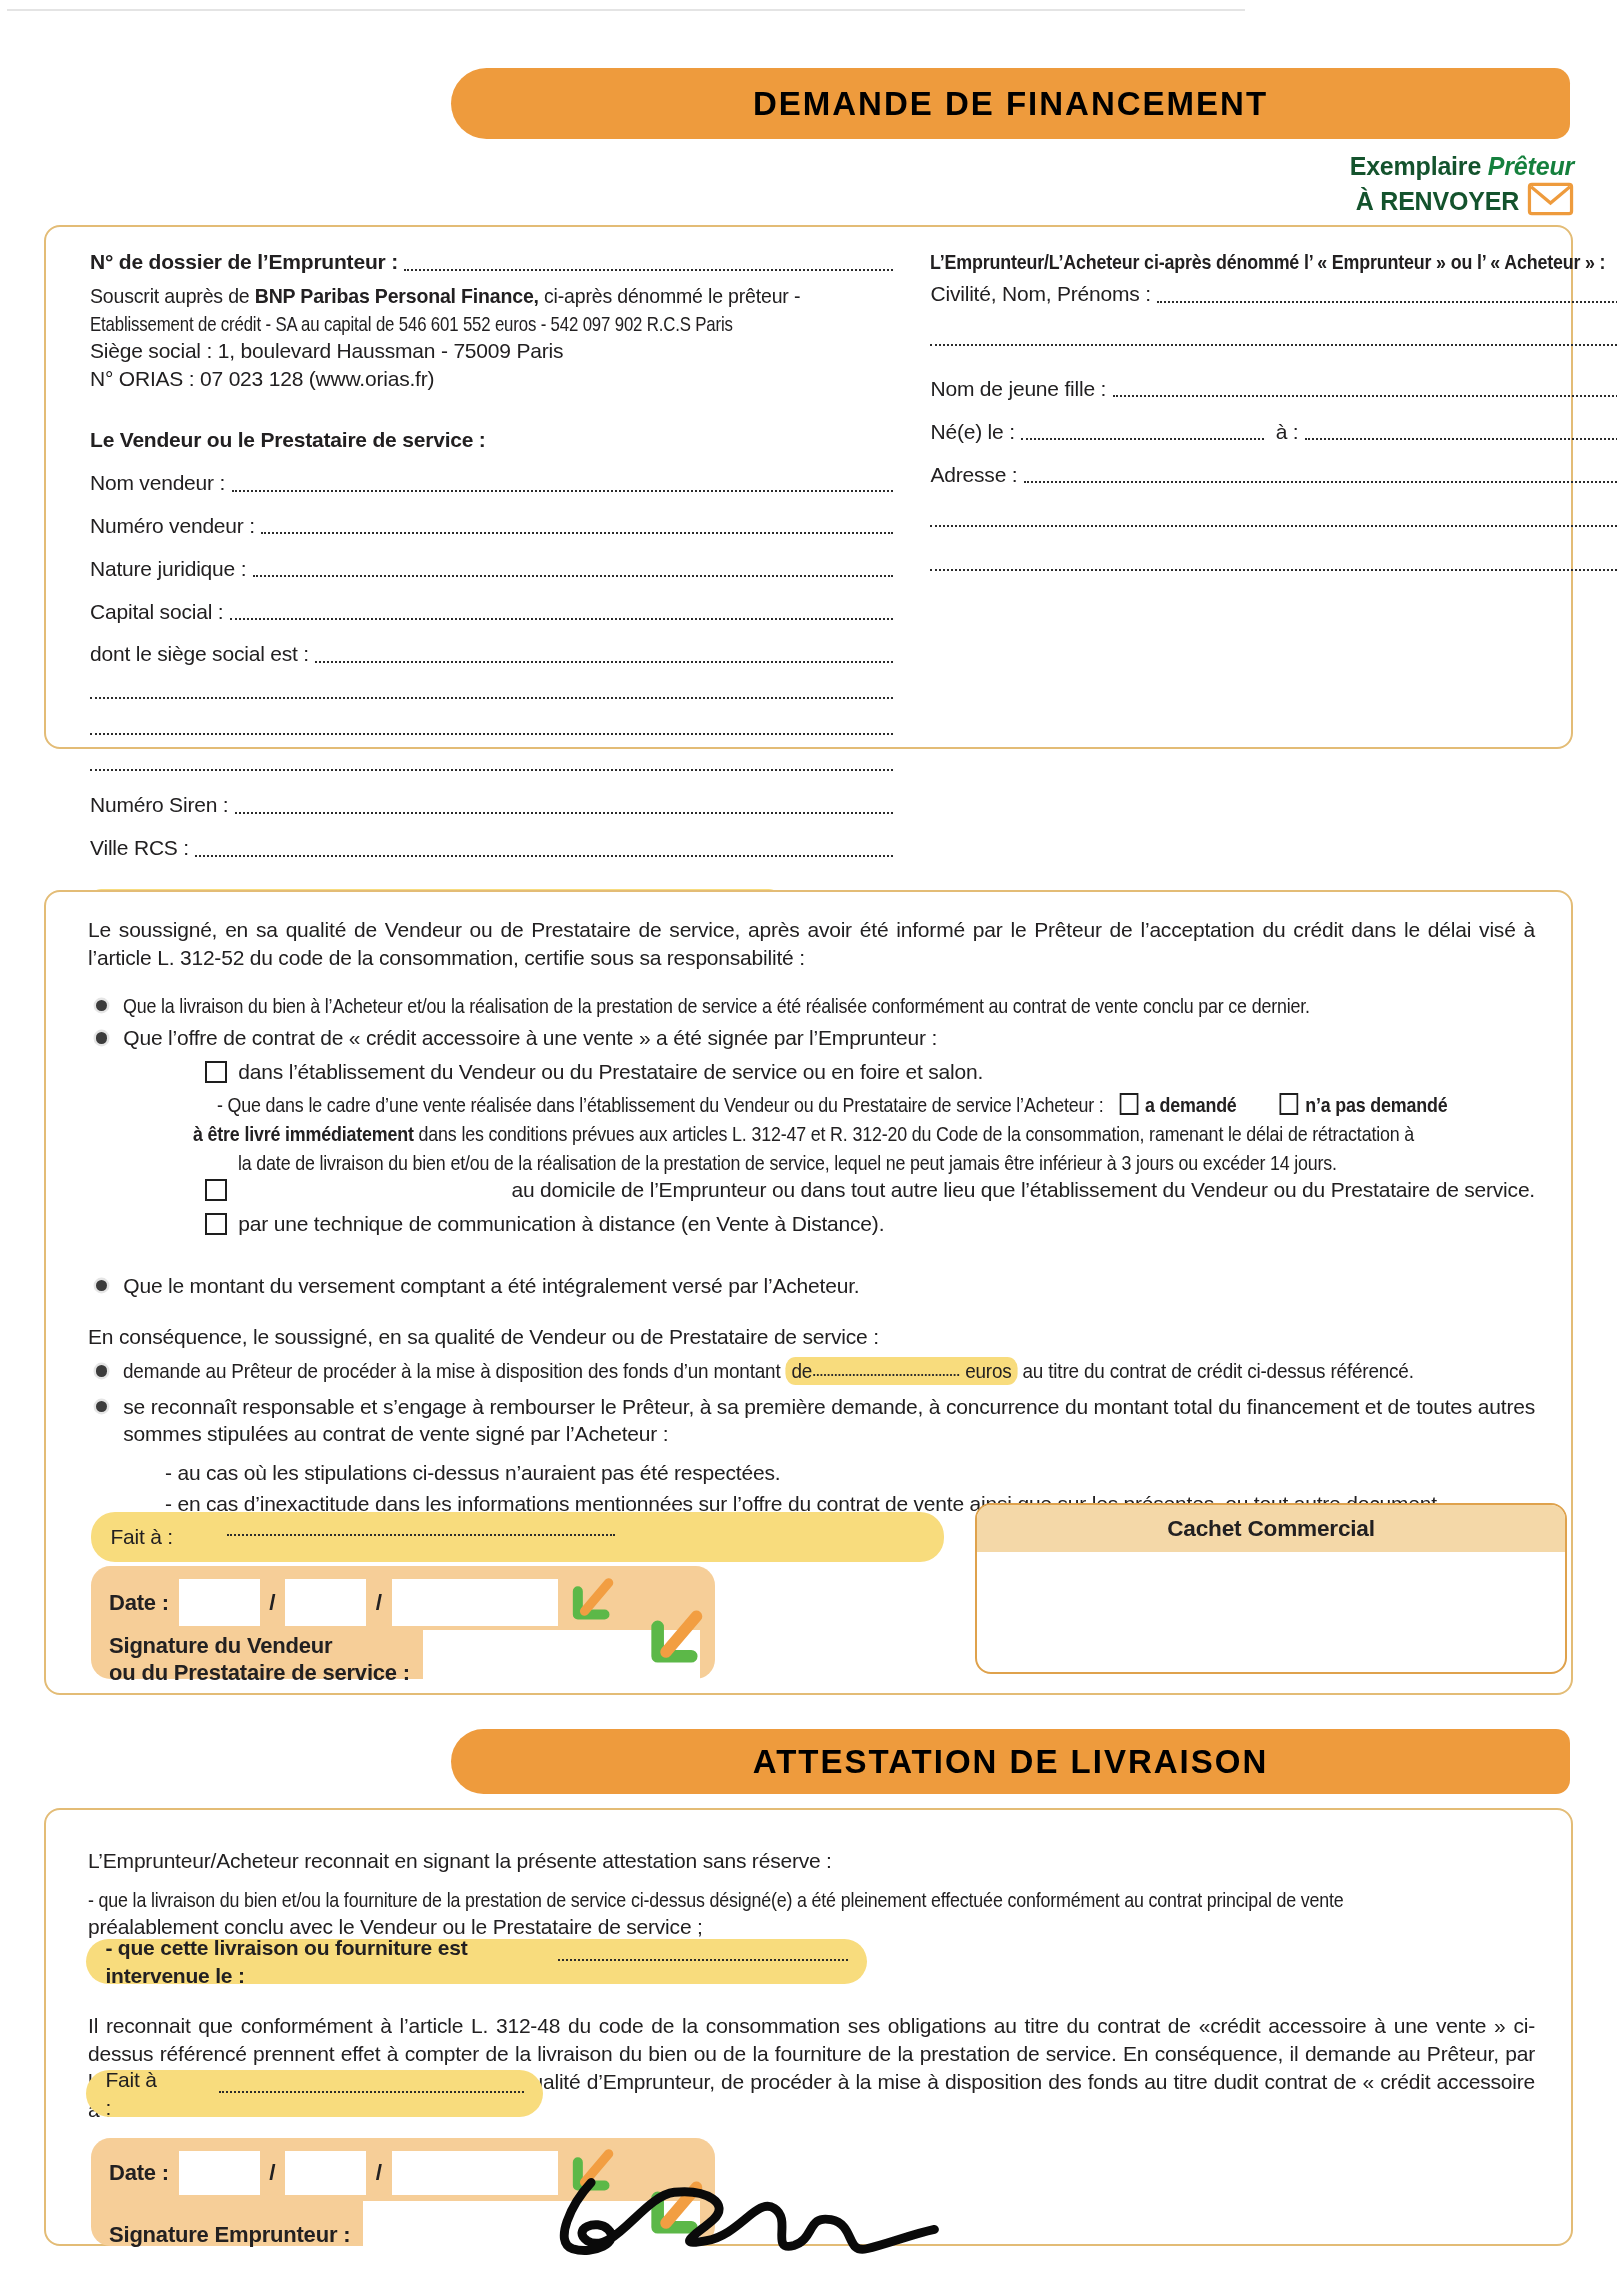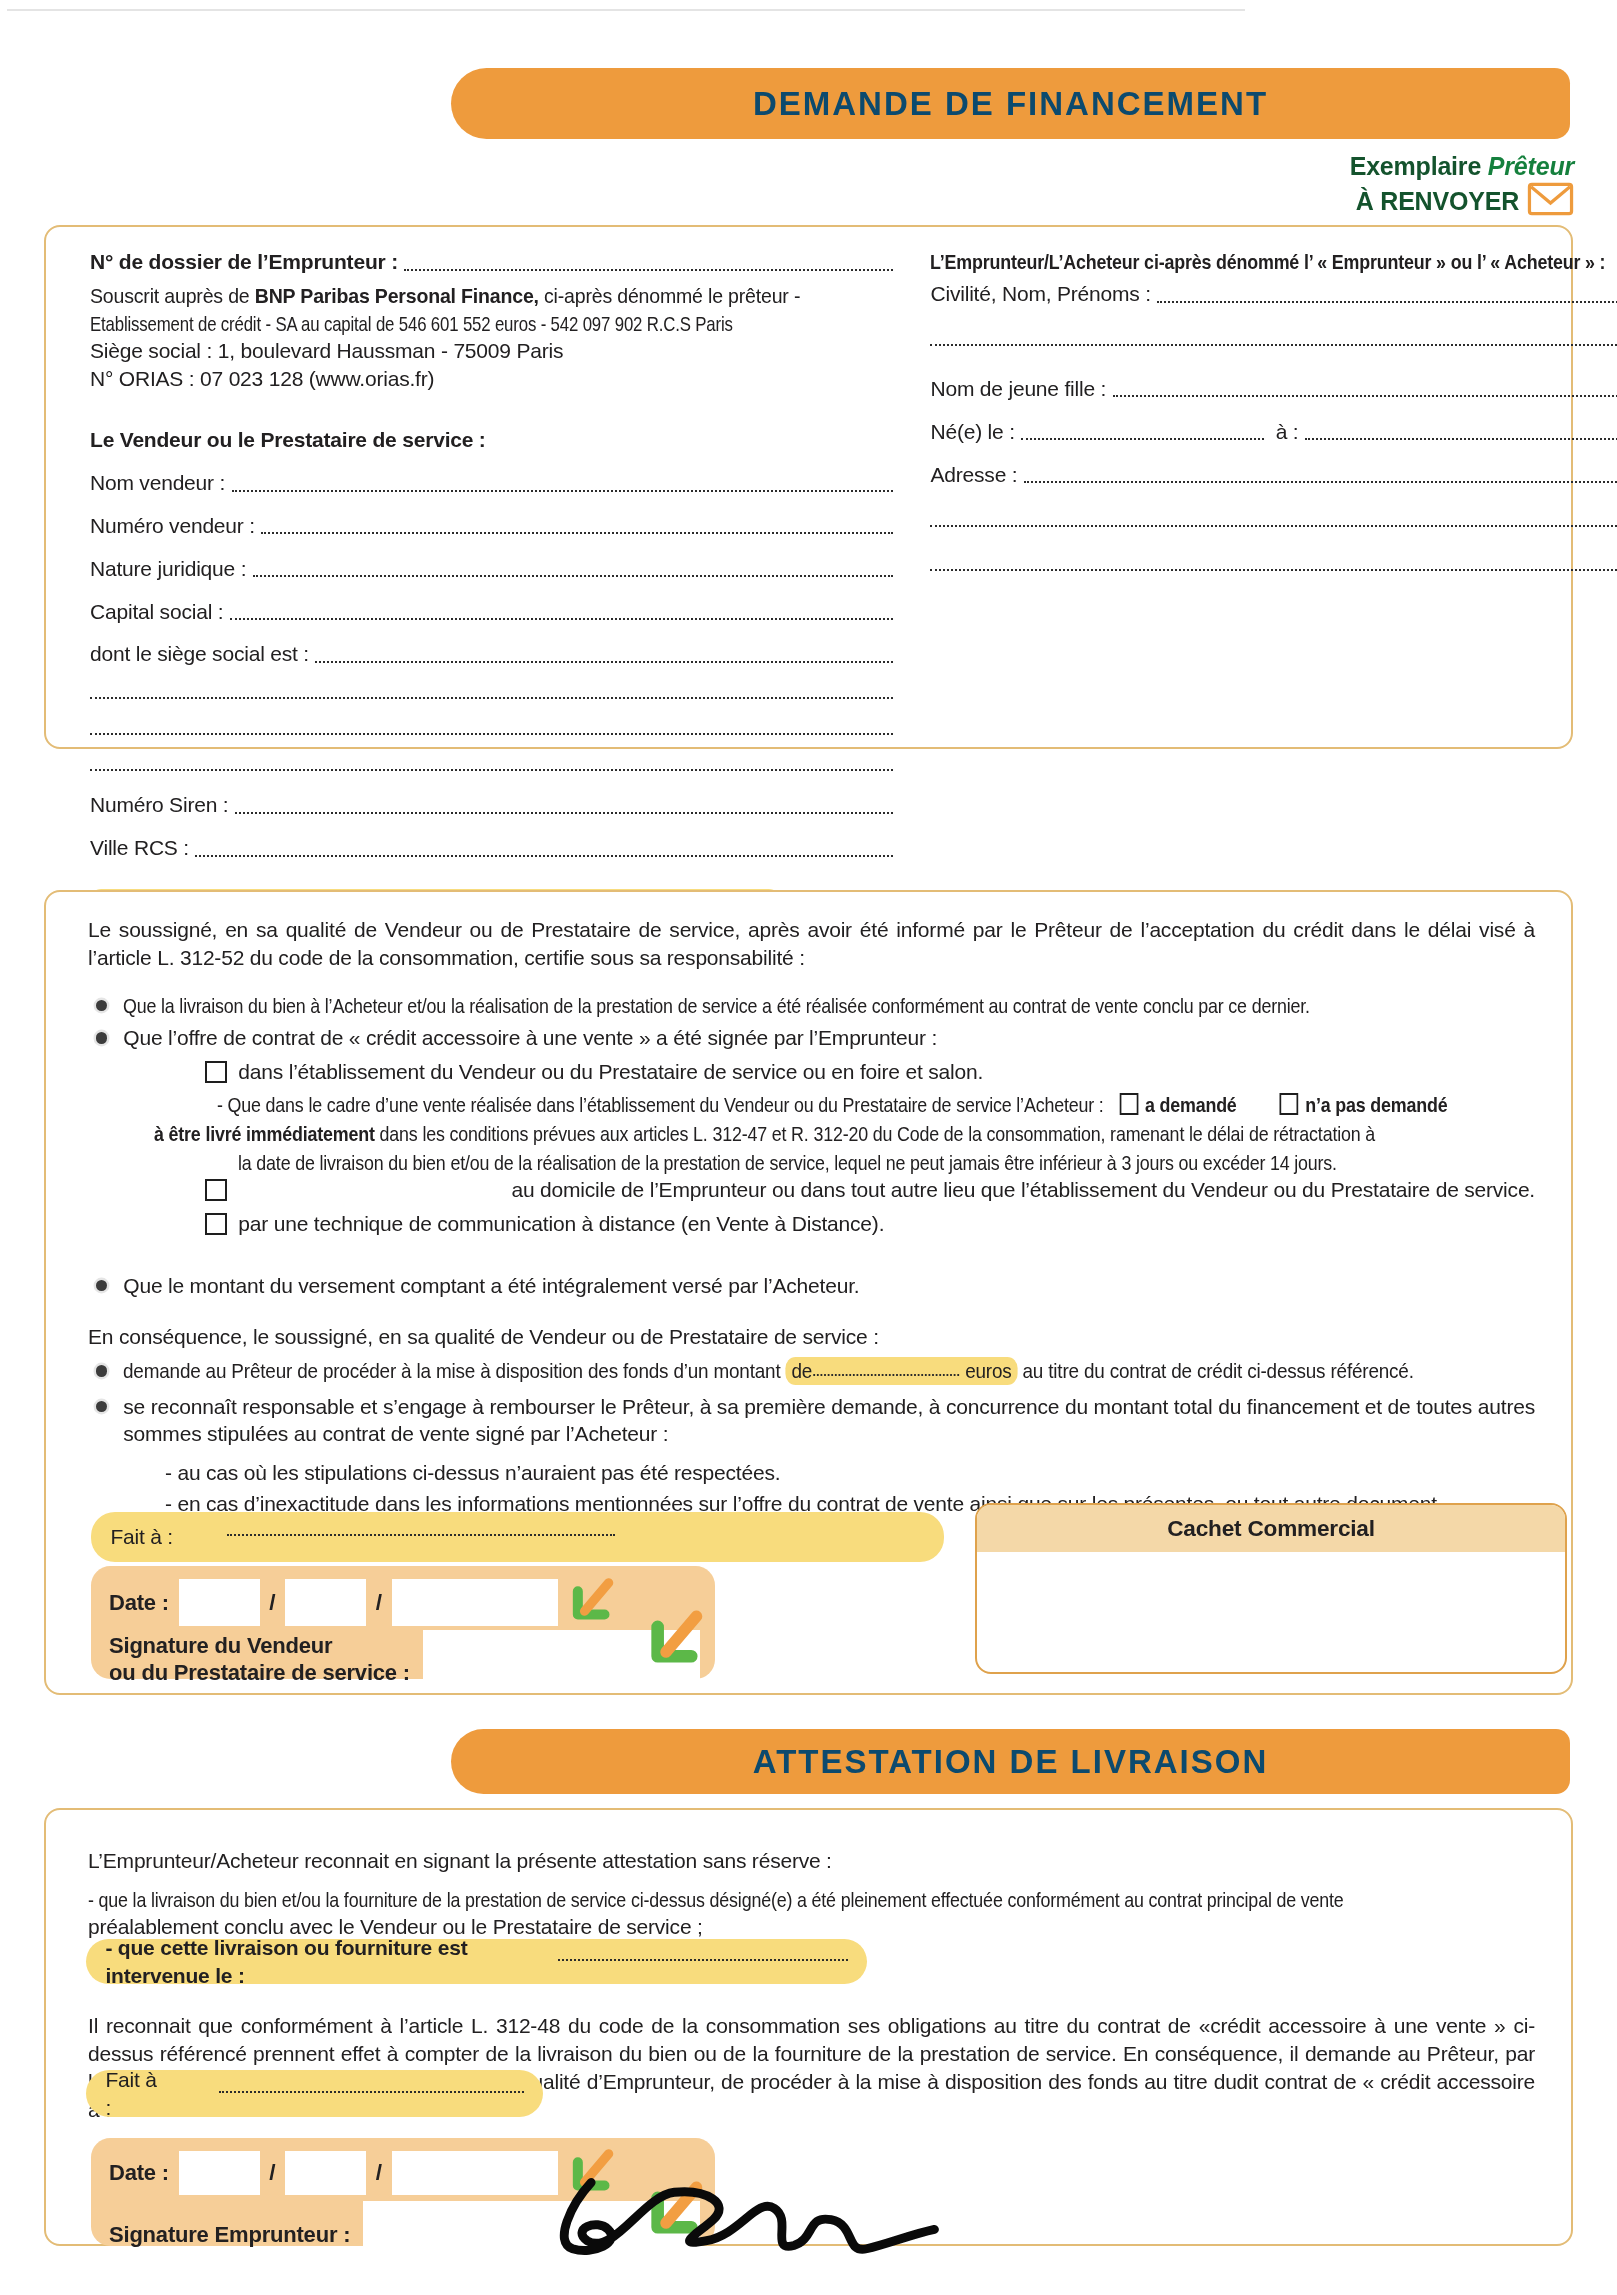--- a/index.html
+++ b/index.html
@@ -4,21 +4,21 @@
 <style>
   * { margin:0; padding:0; box-sizing:border-box; }
   body { background:#888; font-family:"Liberation Sans", sans-serif; }
   .page { position:relative; width:1618px; height:2295px; background:#ffffff; margin:0 auto;
           color:#222021; font-size:21px; line-height:27.5px; letter-spacing:-0.2px; overflow:hidden; }
   .scanline { position:absolute; top:9px; left:6.5px; width:1238px; height:2.4px; background:#d9d9d9; opacity:.7; }
 
   
   .banner { position:absolute; left:451px; width:1119px; background:#EE9B3D;
             border-radius:37px 16px 16px 37px; display:flex; align-items:center; justify-content:center; }
-  .banner span { color:#0c4a6e; font-weight:700; font-size:33px; letter-spacing:2px; }
+  .banner span { color:#000000; font-weight:700; font-size:33px; letter-spacing:2px; }
   #banner1 { top:68px; height:71px; }
   #banner2 { top:1729px; height:65px; }
 
   
   .copyblock { position:absolute; right:44px; top:150px; text-align:right; font-weight:700; font-size:25px; line-height:32px; }
   .orangetx { color:#14532d; }
   .blacktx  { color:#15803d;font-style:italic; }
   .env { vertical-align:-5.7px; margin-left:8px; }
 
   
@@ -214,21 +214,21 @@
       <span class="cbx"></span>
       <span>dans l’établissement du Vendeur ou du Prestataire de service ou en foire et salon.</span>
     </div>
 
     <div style="margin-left:129px; margin-top:4.9px;">
       <span class="nowrapc sc85"><span>- Que dans le cadre d’une vente réalisée dans l’établissement du Vendeur ou du Prestataire de service l’Acheteur :</span>
         <span class="cbx" style="margin:0 8px 0 13px;"></span><b>a demandé</b>
         <span class="cbx" style="margin:0 8px 0 45px;"></span><b>n’a pas demandé</b>
       </span>
     </div>
-    <div style="margin-left:66px; margin-top:1.6px;">
+    <div style="margin-left:105px; margin-top:1.6px;">
       <span class="nowrapc sc85"><b>à être livré immédiatement</b><span> dans les conditions prévues aux articles  L. 312-47 et R. 312-20 du Code de la consommation, ramenant le délai de rétractation à</span></span>
     </div>
     <div style="margin-left:150px; margin-top:1.6px;">
       <span class="nowrapc sc85">la date de livraison du bien et/ou de la réalisation de la prestation de service, lequel ne peut jamais être inférieur à 3 jours ou excéder 14 jours.</span>
     </div>
 
     <div class="cbrow" style="margin-left:117px; justify-content:space-between;">
       <span class="cbx"></span>
       <span>au domicile de l’Emprunteur ou dans tout autre lieu que l’établissement du Vendeur ou du Prestataire de service.</span>
     </div>

